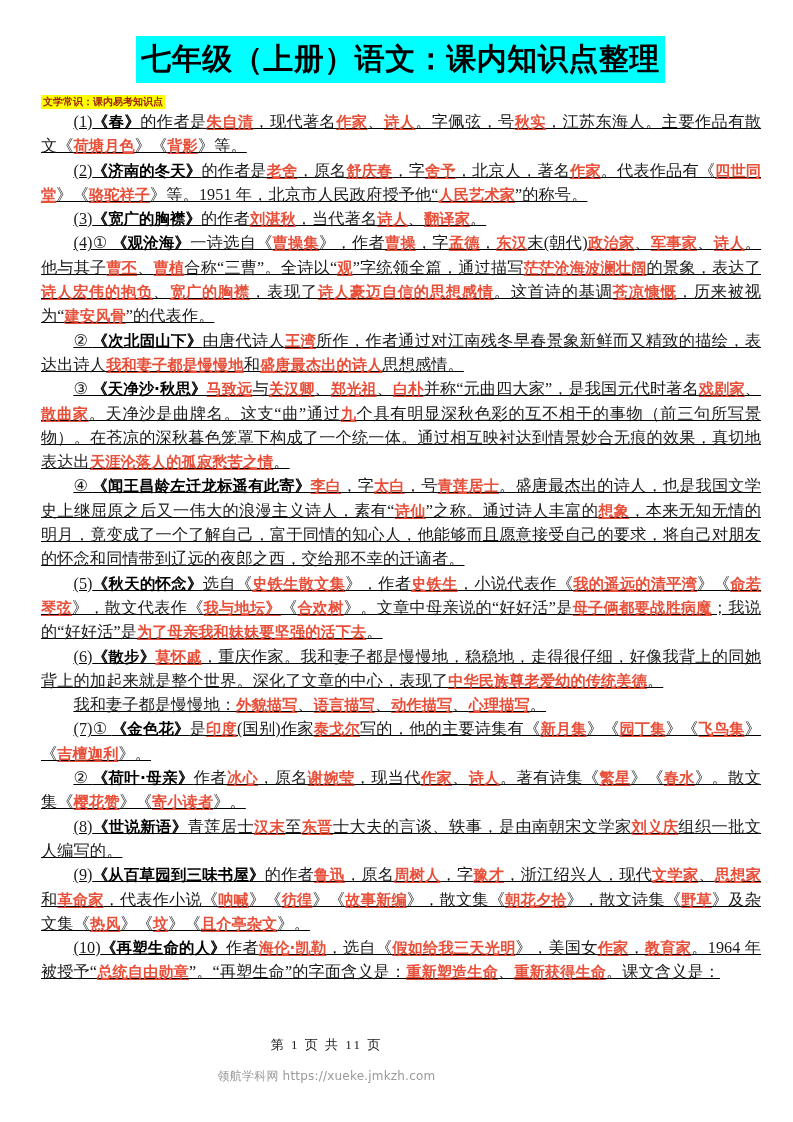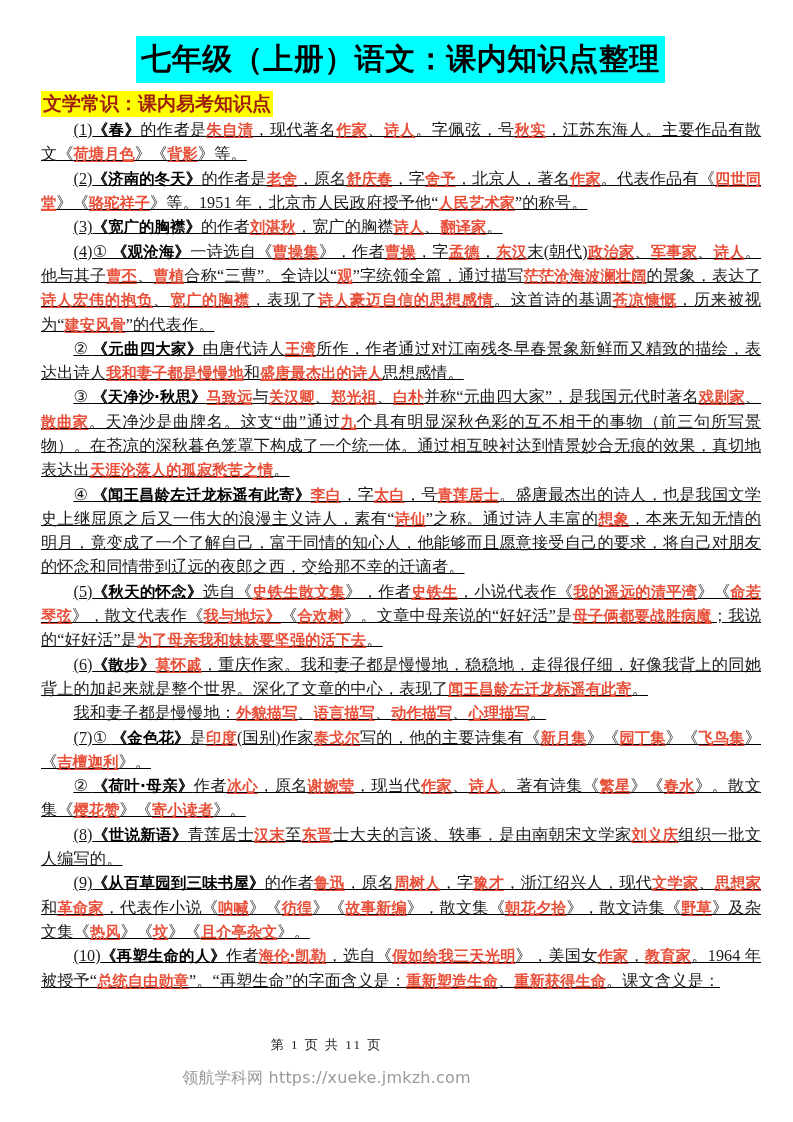--- a/index.html
+++ b/index.html
@@ -45,21 +45,21 @@
   
   .section-head-wrap {
     margin: 8px 0 1px 0;
     padding-left: 37px;
   }
   .section-head {
     display: inline-block;
     background: #FFFF00;
     color: #A02010;
     font-family: "DejaVu Sans", "Liberation Sans", sans-serif;
-    font-size: 19px;
+    font-size: 10px;
     font-weight: 700;
     line-height: 1.35;
     padding: 0px 2px 1px 2px;
     white-space: nowrap;
   }
   
   .body-area {
     padding: 0 36px 0 37px;
     text-decoration: underline;
   }
@@ -106,48 +106,48 @@
   .page-num {
     font-family: "Liberation Serif", "DejaVu Serif", serif;
     font-size: 13px;
     color: #222222;
     letter-spacing: 2px;
     margin: 0;
   }
   .watermark {
     margin: 14px 0 0 0;
     font-family: "DejaVu Sans", "Liberation Sans", sans-serif;
-    font-size: 16px;
+    font-size: 12px;
     color: #9a9a9a;
     letter-spacing: 0.2px;
   }
 </style>
 </head>
 <body>
 
 <div class="page">
 
   <div class="title-wrap">
     <span class="doc-title">七年级（上册）语文：课内知识点整理</span>
   </div>
 
   <div class="section-head-wrap">
     <span class="section-head">文学常识：课内易考知识点</span>
   </div>
 
   <div class="body-area" id="body-area">
       <p class="para" id="entry-1"><span class="num">(1)</span><span class="bk">《春》</span><span class="num">的作者是</span><span class="kw">朱自清</span><span class="num">，现代著名</span><span class="kw">作家</span><span class="num">、</span><span class="kw">诗人</span><span class="num">。字佩弦，号</span><span class="kw">秋实</span><span class="num">，江苏东海人。主要作品有散文《</span><span class="kw">荷塘月色</span><span class="num">》《</span><span class="kw">背影</span><span class="num">》等。</span></p>
       <p class="para" id="entry-2"><span class="num">(2)</span><span class="bk">《济南的冬天》</span><span class="num">的作者是</span><span class="kw">老舍</span><span class="num">，原名</span><span class="kw">舒庆春</span><span class="num">，字</span><span class="kw">舍予</span><span class="num">，北京人，著名</span><span class="kw">作家</span><span class="num">。代表作品有《</span><span class="kw">四世同堂</span><span class="num">》《</span><span class="kw">骆驼祥子</span><span class="num">》等。1951 年，北京市人民政府授予他“</span><span class="kw">人民艺术家</span><span class="num">”的称号。</span></p>
-      <p class="para" id="entry-3"><span class="num">(3)</span><span class="bk">《宽广的胸襟》</span><span class="num">的作者</span><span class="kw">刘湛秋</span><span class="num">，宽广的胸襟</span><span class="kw">诗人</span><span class="num">、</span><span class="kw">翻译家</span><span class="num">。</span></p>
+      <p class="para" id="entry-3"><span class="num">(3)</span><span class="bk">《宽广的胸襟》</span><span class="num">的作者</span><span class="kw">刘湛秋</span><span class="num">，当代著名</span><span class="kw">诗人</span><span class="num">、</span><span class="kw">翻译家</span><span class="num">。</span></p>
       <p class="para" id="entry-4-1"><span class="num">(4)① </span><span class="bk">《观沧海》</span><span class="num">一诗选自《</span><span class="kw">曹操集</span><span class="num">》，作者</span><span class="kw">曹操</span><span class="num">，字</span><span class="kw">孟德</span><span class="num">，</span><span class="kw">东汉</span><span class="num">末(朝代)</span><span class="kw">政治家</span><span class="num">、</span><span class="kw">军事家</span><span class="num">、</span><span class="kw">诗人</span><span class="num">。他与其子</span><span class="kw">曹丕</span><span class="num">、</span><span class="kw">曹植</span><span class="num">合称“三曹”。全诗以“</span><span class="kw">观</span><span class="num">”字统领全篇，通过描写</span><span class="kw">茫茫沧海波澜壮阔</span><span class="num">的景象，表达了</span><span class="kw">诗人宏伟的抱负</span><span class="num">、</span><span class="kw">宽广的胸襟</span><span class="num">，表现了</span><span class="kw">诗人豪迈自信的思想感情</span><span class="num">。这首诗的基调</span><span class="kw">苍凉慷慨</span><span class="num">，历来被视为“</span><span class="kw">建安风骨</span><span class="num">”的代表作。</span></p>
-      <p class="para" id="entry-4-2"><span class="num">② </span><span class="bk">《元曲四大家》</span><span class="num">由唐代诗人</span><span class="kw">王湾</span><span class="num">所作，作者通过对江南残冬早春景象新鲜而又精致的描绘，表达出诗人</span><span class="kw">我和妻子都是慢慢地</span><span class="num">和</span><span class="kw">盛唐最杰出的诗人</span><span class="num">思想感情。</span></p>
+      <p class="para" id="entry-4-2"><span class="num">② </span><span class="bk">《次北固山下》</span><span class="num">由唐代诗人</span><span class="kw">王湾</span><span class="num">所作，作者通过对江南残冬早春景象新鲜而又精致的描绘，表达出诗人</span><span class="kw">我和妻子都是慢慢地</span><span class="num">和</span><span class="kw">盛唐最杰出的诗人</span><span class="num">思想感情。</span></p>
       <p class="para" id="entry-4-3"><span class="num">③ </span><span class="bk">《天净沙·秋思》</span><span class="kw">马致远</span><span class="num">与</span><span class="kw">关汉卿</span><span class="num">、</span><span class="kw">郑光祖</span><span class="num">、</span><span class="kw">白朴</span><span class="num">并称“元曲四大家”，是我国元代时著名</span><span class="kw">戏剧家</span><span class="num">、</span><span class="kw">散曲家</span><span class="num">。天净沙是曲牌名。这支“曲”通过</span><span class="kw">九</span><span class="num">个具有明显深秋色彩的互不相干的事物（前三句所写景物）。在苍凉的深秋暮色笼罩下构成了一个统一体。通过相互映衬达到情景妙合无痕的效果，真切地表达出</span><span class="kw">天涯沦落人的孤寂愁苦之情</span><span class="num">。</span></p>
       <p class="para" id="entry-4-4"><span class="num">④ </span><span class="bk">《闻王昌龄左迁龙标遥有此寄》</span><span class="kw">李白</span><span class="num">，字</span><span class="kw">太白</span><span class="num">，号</span><span class="kw">青莲居士</span><span class="num">。盛唐最杰出的诗人，也是我国文学史上继屈原之后又一伟大的浪漫主义诗人，素有“</span><span class="kw">诗仙</span><span class="num">”之称。通过诗人丰富的</span><span class="kw">想象</span><span class="num">，本来无知无情的明月，竟变成了一个了解自己，富于同情的知心人，他能够而且愿意接受自己的要求，将自己对朋友的怀念和同情带到辽远的夜郎之西，交给那不幸的迁谪者。</span></p>
       <p class="para" id="entry-5"><span class="num">(5)</span><span class="bk">《秋天的怀念》</span><span class="num">选自《</span><span class="kw">史铁生散文集</span><span class="num">》，作者</span><span class="kw">史铁生</span><span class="num">，小说代表作《</span><span class="kw">我的遥远的清平湾</span><span class="num">》《</span><span class="kw">命若琴弦</span><span class="num">》，散文代表作《</span><span class="kw">我与地坛》</span><span class="num">《</span><span class="kw">合欢树</span><span class="num">》。文章中母亲说的“好好活”是</span><span class="kw">母子俩都要战胜病魔</span><span class="num">；我说的“好好活”是</span><span class="kw">为了母亲我和妹妹要坚强的活下去</span><span class="num">。</span></p>
-      <p class="para" id="entry-6"><span class="num">(6)</span><span class="bk">《散步》</span><span class="kw">莫怀戚</span><span class="num">，重庆作家。我和妻子都是慢慢地，稳稳地，走得很仔细，好像我背上的同她背上的加起来就是整个世界。深化了文章的中心，表现了</span><span class="kw">闻王昌龄左迁龙标遥有此寄</span><span class="num">。</span></p>
+      <p class="para" id="entry-6"><span class="num">(6)</span><span class="bk">《散步》</span><span class="kw">莫怀戚</span><span class="num">，重庆作家。我和妻子都是慢慢地，稳稳地，走得很仔细，好像我背上的同她背上的加起来就是整个世界。深化了文章的中心，表现了</span><span class="kw">中华民族尊老爱幼的传统美德</span><span class="num">。</span></p>
       <p class="para" id="entry-6b"><span class="num">我和妻子都是慢慢地：</span><span class="kw">外貌描写</span><span class="num">、</span><span class="kw">语言描写</span><span class="num">、</span><span class="kw">动作描写</span><span class="num">、</span><span class="kw">心理描写</span><span class="num">。</span></p>
       <p class="para" id="entry-7-1"><span class="num">(7)① </span><span class="bk">《金色花》</span><span class="num">是</span><span class="kw">印度</span><span class="num">(国别)作家</span><span class="kw">泰戈尔</span><span class="num">写的，他的主要诗集有《</span><span class="kw">新月集</span><span class="num">》《</span><span class="kw">园丁集</span><span class="num">》《</span><span class="kw">飞鸟集</span><span class="num">》《</span><span class="kw">吉檀迦利</span><span class="num">》。</span></p>
       <p class="para" id="entry-7-2"><span class="num">② </span><span class="bk">《荷叶·母亲》</span><span class="num">作者</span><span class="kw">冰心</span><span class="num">，原名</span><span class="kw">谢婉莹</span><span class="num">，现当代</span><span class="kw">作家</span><span class="num">、</span><span class="kw">诗人</span><span class="num">。著有诗集《</span><span class="kw">繁星</span><span class="num">》《</span><span class="kw">春水</span><span class="num">》。散文集《</span><span class="kw">樱花赞</span><span class="num">》《</span><span class="kw">寄小读者</span><span class="num">》。</span></p>
       <p class="para" id="entry-8"><span class="num">(8)</span><span class="bk">《世说新语》</span><span class="num">青莲居士</span><span class="kw">汉末</span><span class="num">至</span><span class="kw">东晋</span><span class="num">士大夫的言谈、轶事，是由南朝宋文学家</span><span class="kw">刘义庆</span><span class="num">组织一批文人编写的。</span></p>
       <p class="para" id="entry-9"><span class="num">(9)</span><span class="bk">《从百草园到三味书屋》</span><span class="num">的作者</span><span class="kw">鲁迅</span><span class="num">，原名</span><span class="kw">周树人</span><span class="num">，字</span><span class="kw">豫才</span><span class="num">，浙江绍兴人，现代</span><span class="kw">文学家</span><span class="num">、</span><span class="kw">思想家</span><span class="num">和</span><span class="kw">革命家</span><span class="num">，代表作小说《</span><span class="kw">呐喊</span><span class="num">》《</span><span class="kw">彷徨</span><span class="num">》《</span><span class="kw">故事新编</span><span class="num">》，散文集《</span><span class="kw">朝花夕拾</span><span class="num">》，散文诗集《</span><span class="kw">野草</span><span class="num">》及杂文集《</span><span class="kw">热风</span><span class="num">》《</span><span class="kw">坟</span><span class="num">》《</span><span class="kw">且介亭杂文</span><span class="num">》。</span></p>
       <p class="para" id="entry-10"><span class="num">(10)</span><span class="bk">《再塑生命的人》</span><span class="num">作者</span><span class="kw">海伦·凯勒</span><span class="num">，选自《</span><span class="kw">假如给我三天光明</span><span class="num">》，美国女</span><span class="kw">作家</span><span class="num">，</span><span class="kw">教育家</span><span class="num">。1964 年被授予“</span><span class="kw">总统自由勋章</span><span class="num">”。“再塑生命”的字面含义是：</span><span class="kw">重新塑造生命</span><span class="num">、</span><span class="kw">重新获得生命</span><span class="num">。课文含义是：</span></p>
     </div>
 
   <div class="footer">
     <p class="page-num">第 1 页 共 11 页</p>

